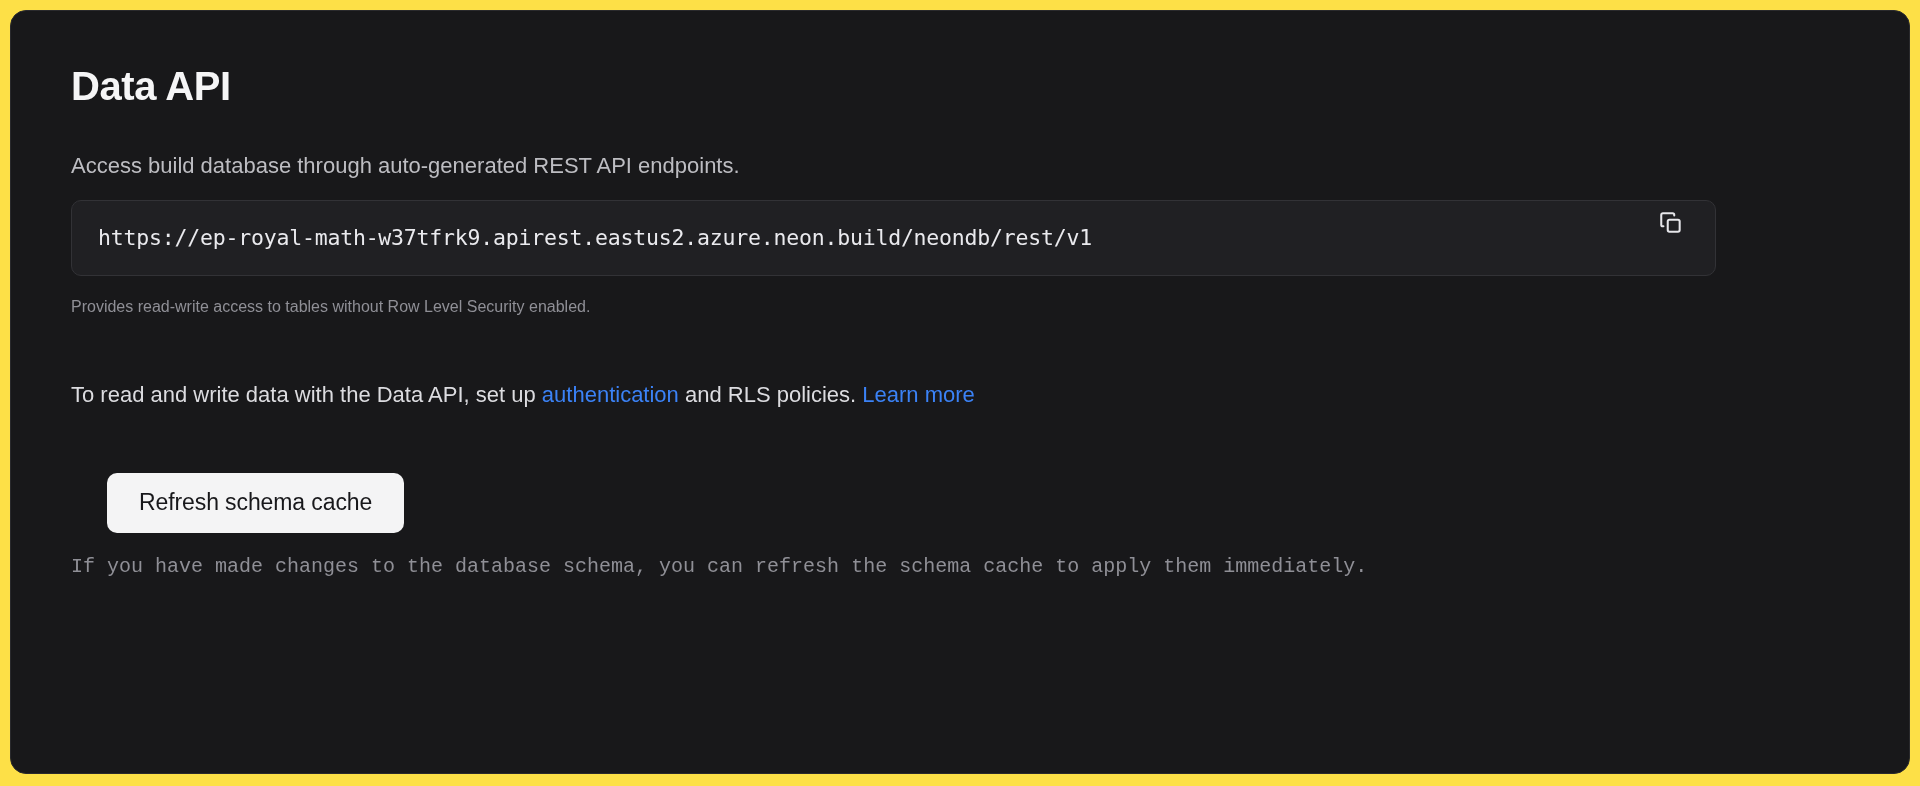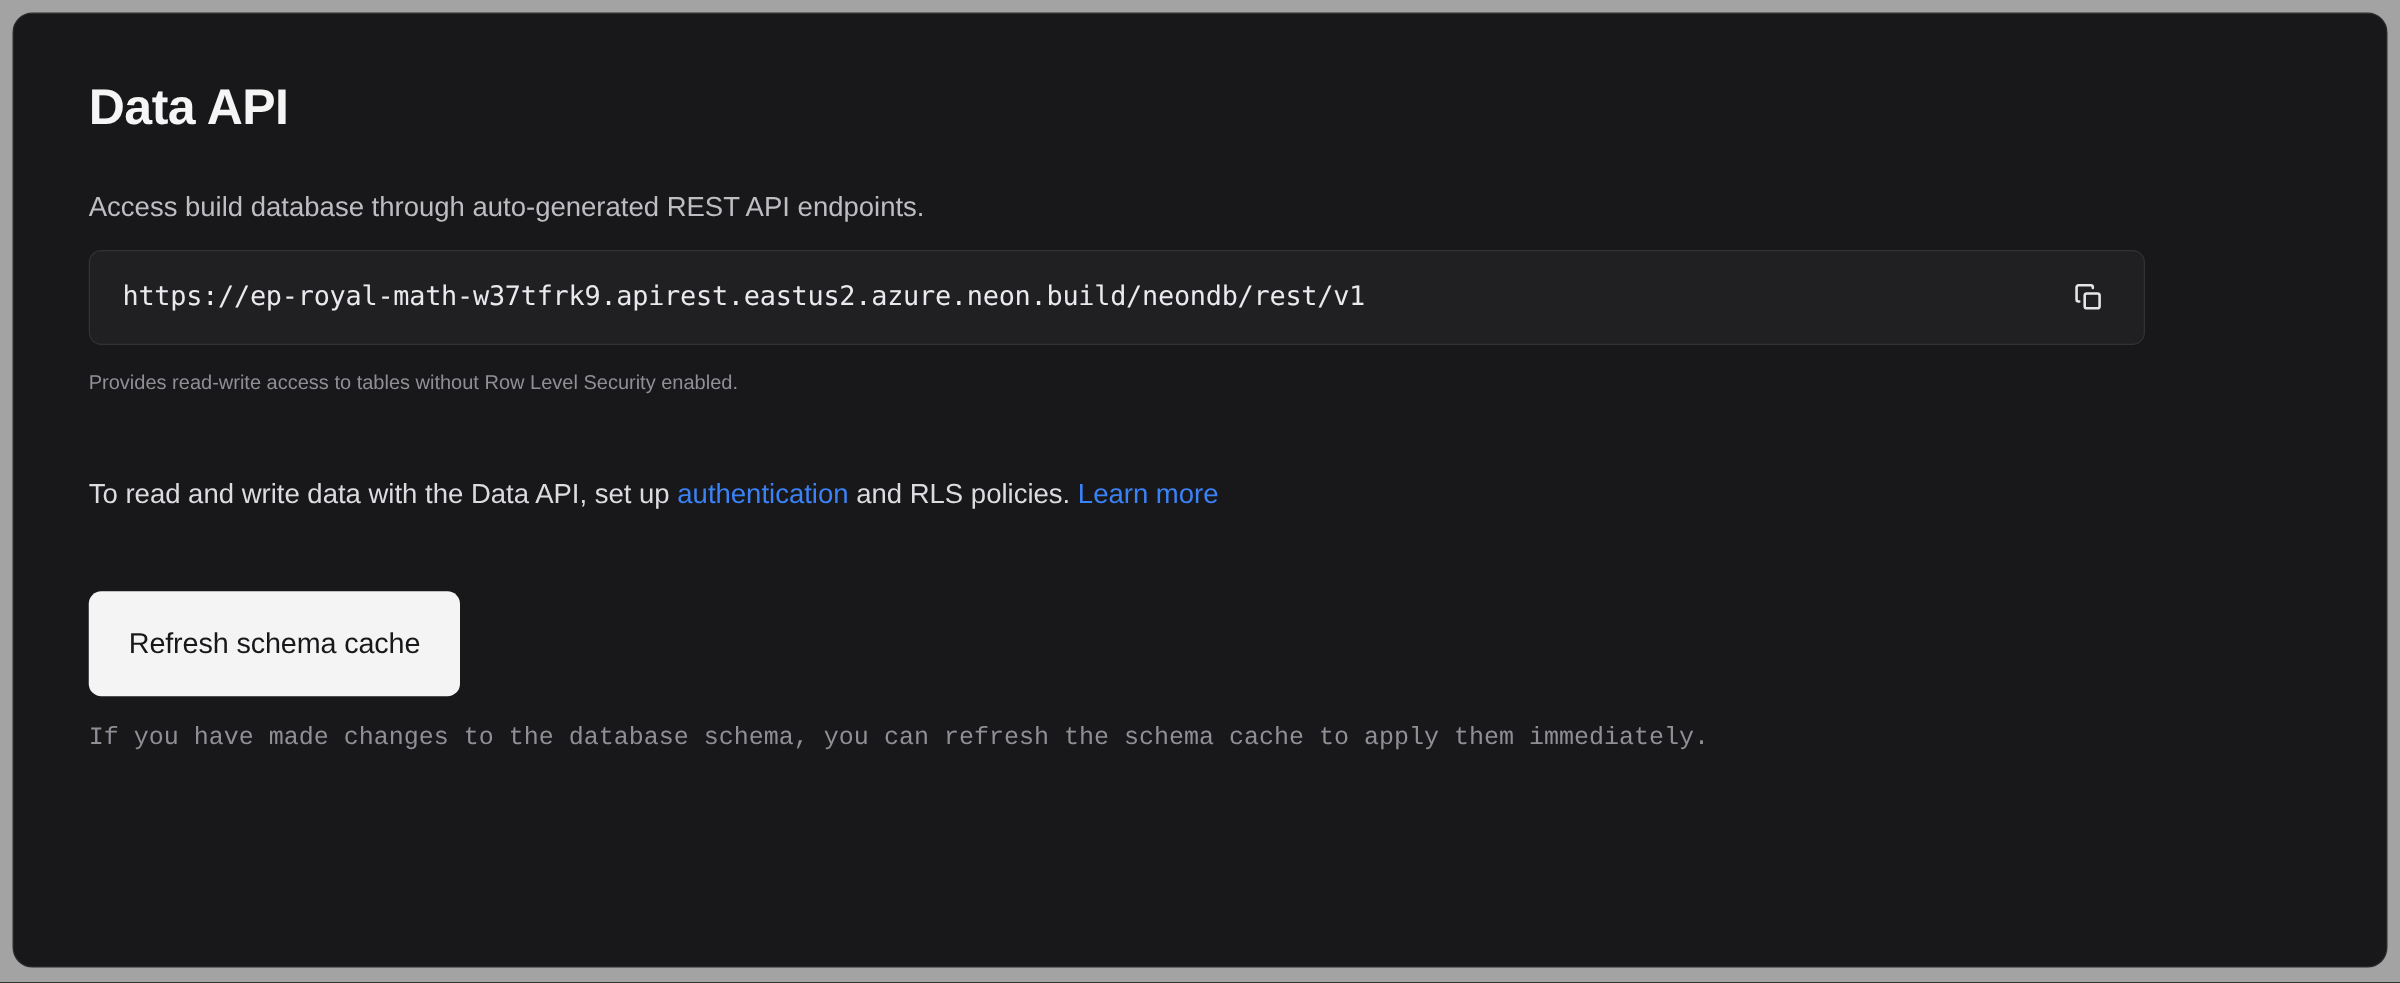--- a/index.html
+++ b/index.html
@@ -12,21 +12,21 @@
     height: 786px;
     overflow: hidden;
     font-family: "Liberation Sans", sans-serif;
     -webkit-font-smoothing: antialiased;
   }
 
   .page {
     position: relative;
     width: 1920px;
     height: 786px;
-    background: #a3a3a3;
+    background: #fde047;
     box-sizing: border-box;
     padding: 10px 10px 12px 10px;
   }
 
   .card {
     position: relative;
     width: 100%;
     height: 100%;
     box-sizing: border-box;
     background: #18181a;
@@ -62,21 +62,20 @@
 
   .endpoint-row {
     margin-top: 18px;
     width: 1645px;
     height: 76px;
     box-sizing: border-box;
     background: #202023;
     border: 1px solid #323236;
     border-radius: 10px;
     display: flex;
-    align-items: center;
     padding: 0 22px 0 26px;
   }
 
   .endpoint-value {
     flex: 1 1 auto;
     font-family: "DejaVu Sans Mono", "Liberation Mono", monospace;
     font-size: 21.5px;
     letter-spacing: -0.2px;
     color: #eaeaee;
     white-space: nowrap;
@@ -119,31 +118,32 @@
     color: #3b82f6;
     text-decoration: none;
     cursor: pointer;
   }
 
   .refresh-btn {
     margin-top: 40px;
     display: inline-flex;
     align-items: center;
     justify-content: center;
-    height: 84px;
+    height: 60px;
     padding: 0 32px;
     background: #f4f4f5;
     color: #18181b;
     border: 0;
     border-radius: 10px;
     font-family: "Liberation Sans", sans-serif;
     font-size: 23px;
     font-weight: 400;
     letter-spacing: -0.1px;
     cursor: pointer;
+    margin-left: 36px;
   }
 
   .footer-text {
     padding-top: 20px;
     font-size: 20px;
     line-height: 1.4;
     color: #8f8f96;
     font-family: Liberation Mono, monospace;
   }
 </style>

